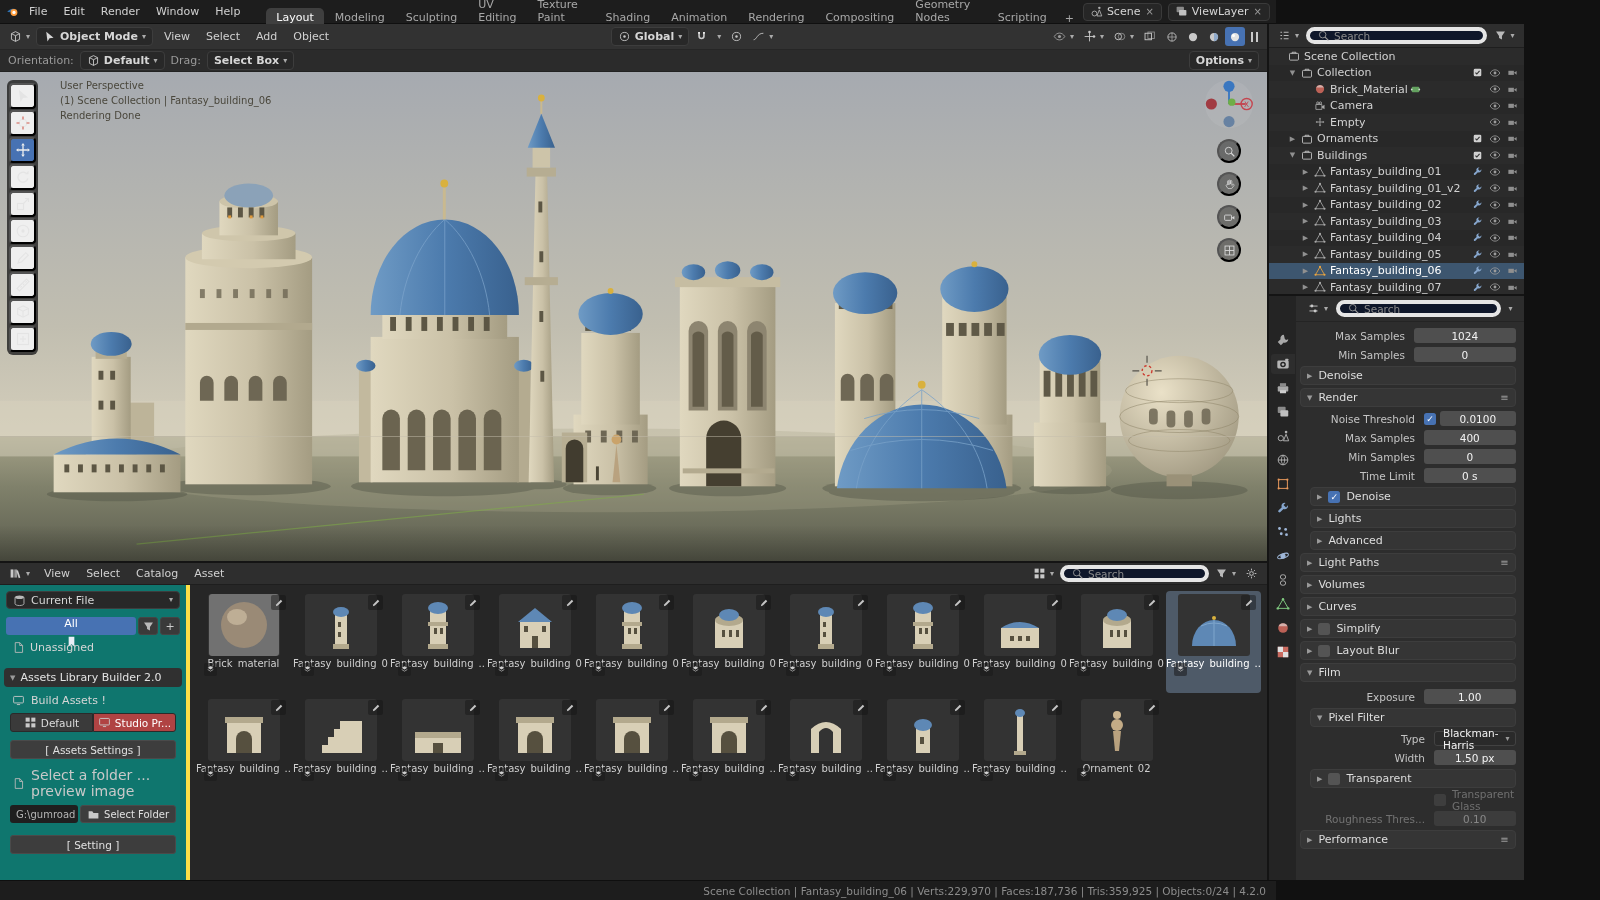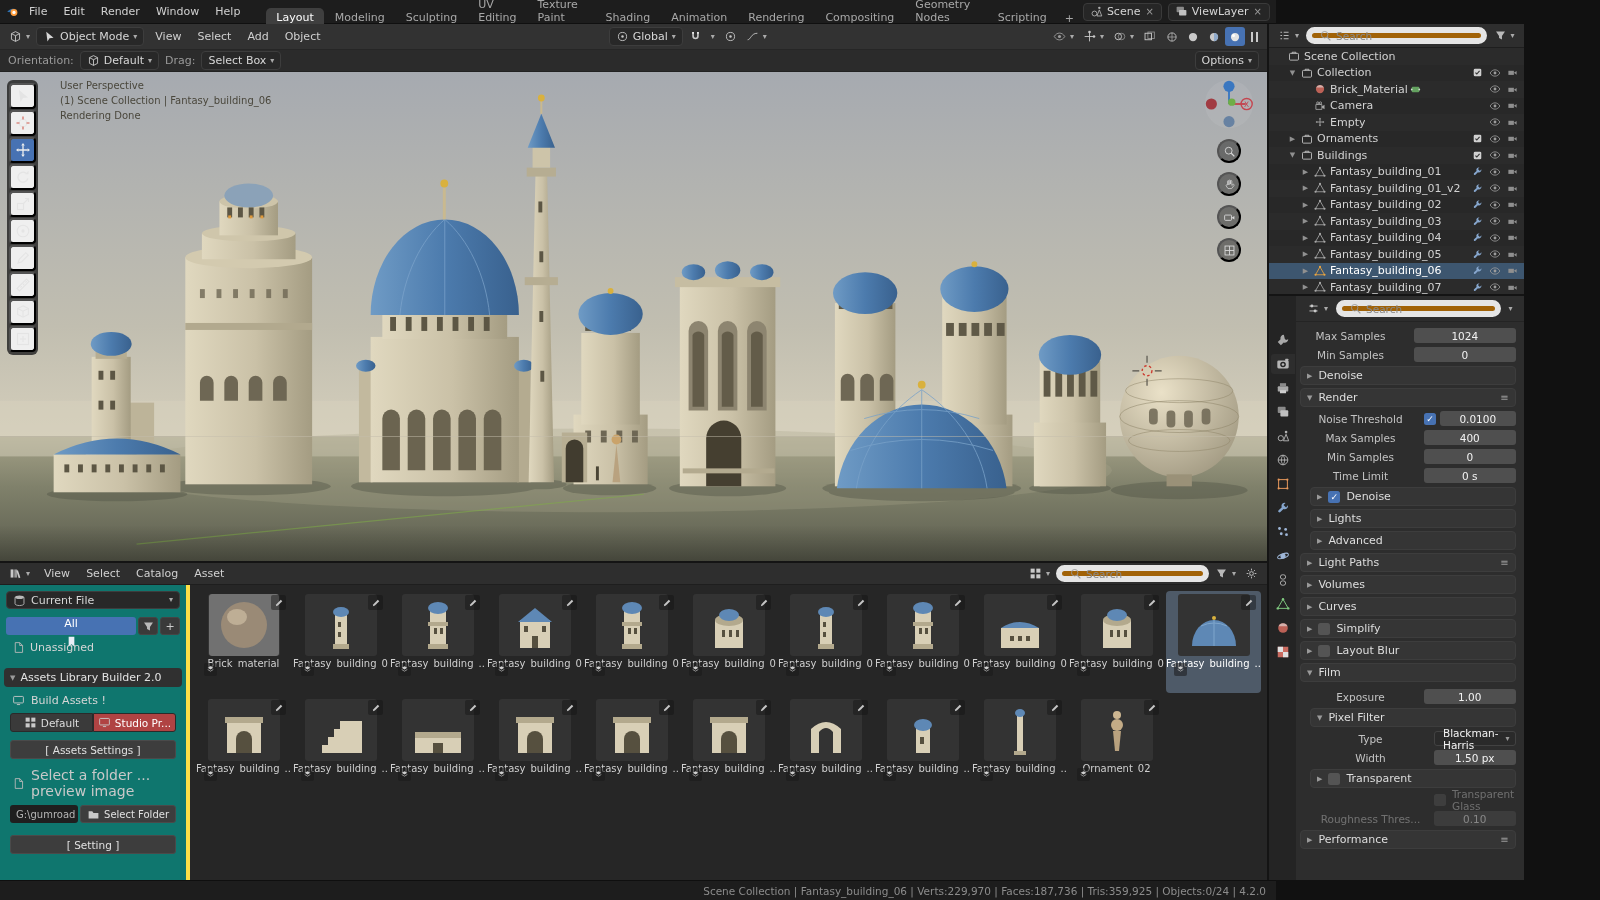--- a/index.html
+++ b/index.html
@@ -22,41 +22,41 @@
 
   
   #main{position:absolute;top:24px;left:0;right:0;bottom:20px;display:flex;}
   #left-stack{width:1299px;display:flex;flex-direction:column;border-right:2px solid #141414;}
   #right-col{flex:1;display:flex;flex-direction:column;}
 
   
   #viewport{height:539px;position:relative;background:#303030;border-bottom:2px solid #141414;}
   .vp-header{height:26px;background:#323232;display:flex;align-items:center;gap:3px;padding:0 6px;border-bottom:1px solid #262626;}
   .hbtn{display:flex;align-items:center;gap:4px;height:19px;padding:0 6px;border-radius:4px;background:transparent;border:none;color:#d6d6d6;font-size:11px;}
-  .hbtn.pill{background:#282828;border:1px solid #3d3d3d;}
+  .hbtn.pill{background:#282828;border:1px solid #3d3d3d;font-weight:bold;}
   .hbtn.icon{padding:0 3px;}
   .hbtn.shad{padding:0 4px;border-radius:3px;}
   .hbtn.shad.active{background:#4772b3;}
   .spacer{flex:1;}
   .pause{width:7px;height:10px;border-left:2px solid #c9c9c9;border-right:2px solid #c9c9c9;}
   .vp-toolrow{height:22px;background:#2b2b2b;display:flex;align-items:center;gap:6px;padding:0 8px;border-bottom:1px solid #222;}
   #scene-wrap{position:absolute;top:48px;left:0;right:0;bottom:0;overflow:hidden;}
   #scene-svg{width:100%;height:100%;}
   .vp-shade{position:absolute;left:0;right:0;bottom:0;height:36px;background:linear-gradient(rgba(0,0,0,0),rgba(0,0,0,0.25));pointer-events:none;}
   #vp-text{position:absolute;left:60px;top:6px;font-size:10px;line-height:15px;color:#4a473c;}
   #vp-tools{position:absolute;left:7px;top:8px;display:flex;flex-direction:column;gap:1px;background:rgba(40,40,40,0.85);border-radius:6px;padding:3px 2px;}
   .tool-btn{width:27px;height:26px;border-radius:4px;display:flex;align-items:center;justify-content:center;}
   .tool-btn.active{background:#4772b3;}
   #vp-nav{position:absolute;right:12px;top:6px;display:flex;flex-direction:column;align-items:center;gap:9px;}
   .nav-btn{width:24px;height:24px;border-radius:50%;background:rgba(50,50,50,0.55);display:flex;align-items:center;justify-content:center;}
 
   
   #assets{flex:1;display:flex;flex-direction:column;background:#262626;}
   .ab-header{height:22px;background:#2e2e2e;display:flex;align-items:center;gap:3px;padding:0 6px;border-bottom:1px solid #1e1e1e;}
-  .search{display:flex;align-items:center;gap:4px;background:#a16207;border:6px solid #e5e5e5;border-radius:10px;height:17px;padding:0 7px;}
+  .search{display:flex;align-items:center;gap:4px;background:#0f172a;border:4px solid #e5e5e5;border-radius:10px;height:17px;padding:0 7px;}
   .search input{background:transparent;border:none;outline:none;color:#ddd;font-size:10.5px;width:110px;}
   .search input::placeholder{color:#8a8a8a;}
   .ab-body{flex:1;display:flex;overflow:hidden;}
   .ab-side{width:190px;background:#0f766e;border-right:4px solid #fde047;display:flex;flex-direction:column;padding:6px 0;overflow:hidden;}
   .src-select{margin:0 6px 8px;height:18px;background:#282828;border:1px solid #3d3d3d;border-radius:4px;display:flex;align-items:center;gap:5px;padding:0 6px;}
   .cat-line{display:flex;gap:2px;margin:0 6px;align-items:center;}
   .cat-row{height:18px;display:flex;align-items:center;gap:5px;padding:0 6px;border-radius:3px;flex:1;}
   .cat-row.selected{background:#4772b3;color:#fff;flex-direction:column;}
   .sq-btn{width:20px;height:18px;background:#3a3a3a;border:1px solid #454545;border-radius:3px;color:#ccc;display:flex;align-items:center;justify-content:center;font-size:11px;}
   .cat-unassigned{margin:3px 6px 10px;}
@@ -99,21 +99,21 @@
   #props{flex:1;display:flex;overflow:hidden;background:#2d2d2d;}
   #props-tabs{width:27px;background:#242424;display:flex;flex-direction:column;align-items:center;padding-top:34px;gap:4px;flex:none;}
   .ptab{width:24px;height:20px;border-radius:3px 0 0 3px;display:flex;align-items:center;justify-content:center;}
   .ptab.active{background:#2d2d2d;}
   #props-main{flex:1;display:flex;flex-direction:column;overflow:hidden;}
   .props-header{height:26px;display:flex;align-items:center;gap:5px;padding:0 8px;border-bottom:1px solid #242424;}
   .props-header .search{flex:1;}
   #props-rows{flex:1;padding-top:3px;overflow:hidden;}
   .p-row{display:flex;align-items:center;height:17px;margin:2px 8px 2px 4px;}
   .p-row.dim{opacity:.45;}
-  .p-label{width:118px;flex:none;text-align:center;padding-right:9px;color:#c3c3c3;font-size:10.5px;white-space:nowrap;overflow:hidden;}
+  .p-label{width:118px;flex:none;text-align:right;padding-right:9px;color:#c3c3c3;font-size:10.5px;white-space:nowrap;overflow:hidden;}
   .p-fwrap{flex:1;display:flex;align-items:center;gap:4px;}
   .p-field{flex:1;height:15px;background:#4f4f4f;border-radius:3px;color:#f2f2f2;display:flex;align-items:center;justify-content:center;font-size:10.5px;position:relative;}
   .p-field.drop{background:#2a2a2a;border:1px solid #424242;justify-content:flex-start;padding:0 16px 0 8px;}
   .da{position:absolute;right:5px;color:#999;font-style:normal;font-size:8px;}
   .p-panel{height:19px;display:flex;align-items:center;gap:6px;background:#353535;border:1px solid #3d3d3d;border-radius:4px;margin:3px 8px 3px 4px;padding:0 6px;color:#dedede;}
   .p-exp{font-size:7px;color:#9a9a9a;}
   .p-menu{margin-left:auto;color:#9a9a9a;font-size:10px;}
   .cb{width:12px;height:12px;border-radius:2.5px;background:#545454;display:inline-flex;align-items:center;justify-content:center;color:#fff;font-size:9px;flex:none;}
   .cb.on{background:#4772b3;}
   .chk-lab{color:#bdbdbd;font-size:10.5px;margin-left:2px;}

